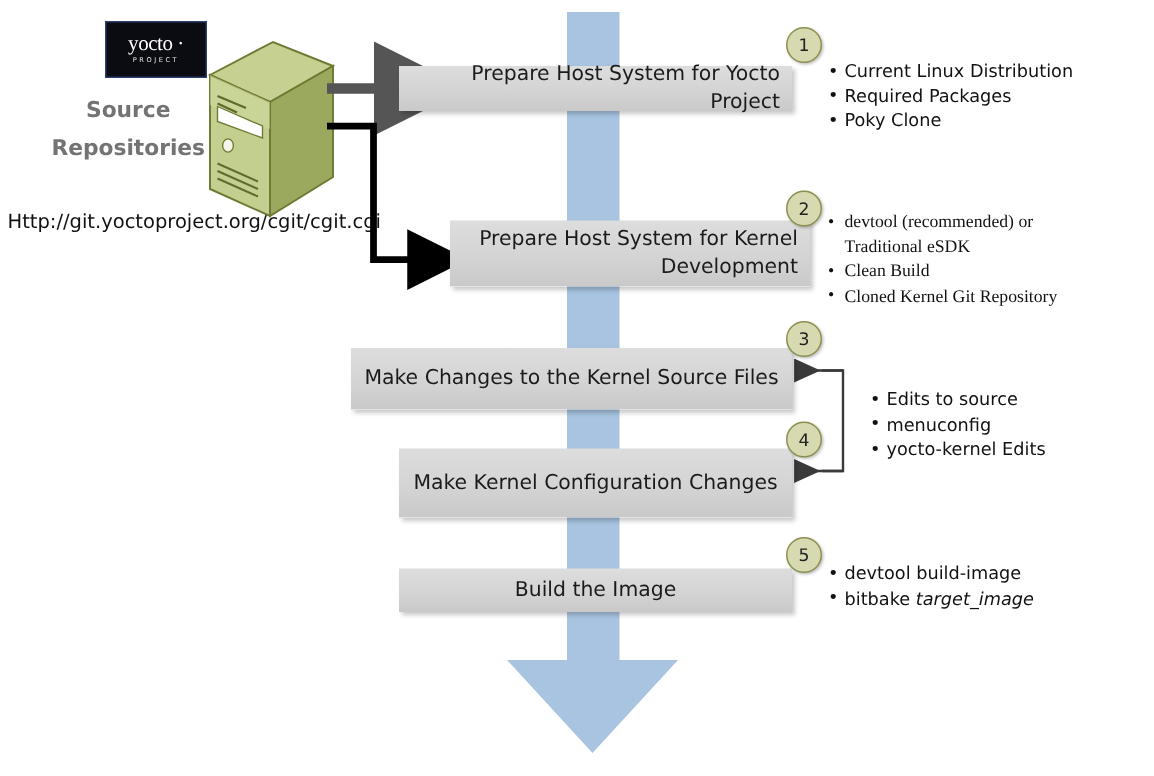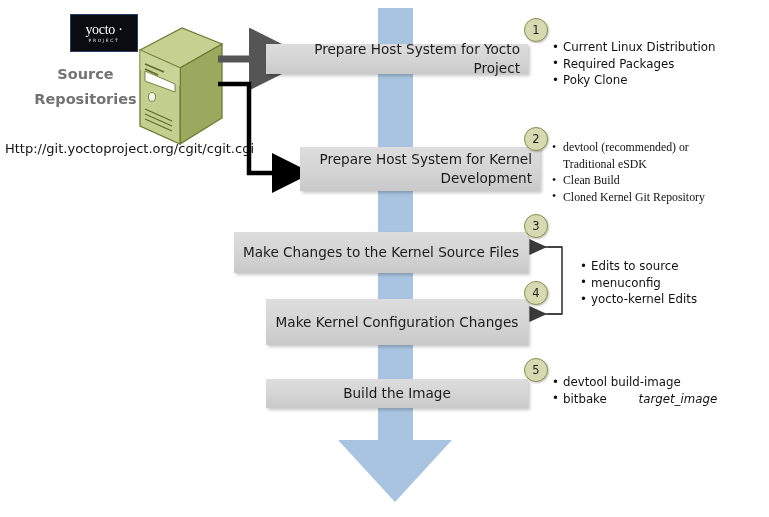--- a/index.html
+++ b/index.html
@@ -151,21 +151,21 @@
     content: "\2022";
     position: absolute;
     left: 0; top: -0.5px;
     color: #111;
   }
   #list1 { left: 552px; top: 39px;  width: 205px; }
   #list2 { left: 552px; top: 139px; width: 205px; font-family: Liberation Serif, serif; }
   #list3 { left: 580px; top: 258px; width: 185px; }
   #list5 { left: 552px; top: 374px; width: 205px; }
   #list2 li.two-line { white-space: normal; width: 160px; }
-  .ital { font-style: italic; margin-left: 28px; }
+  .ital { font-style: italic; }
 
   
   .conn {
     position: absolute;
     left: 0; top: 0;
     width: 769px; height: 517px;
     overflow: visible;
     pointer-events: none;
   }
 </style>

